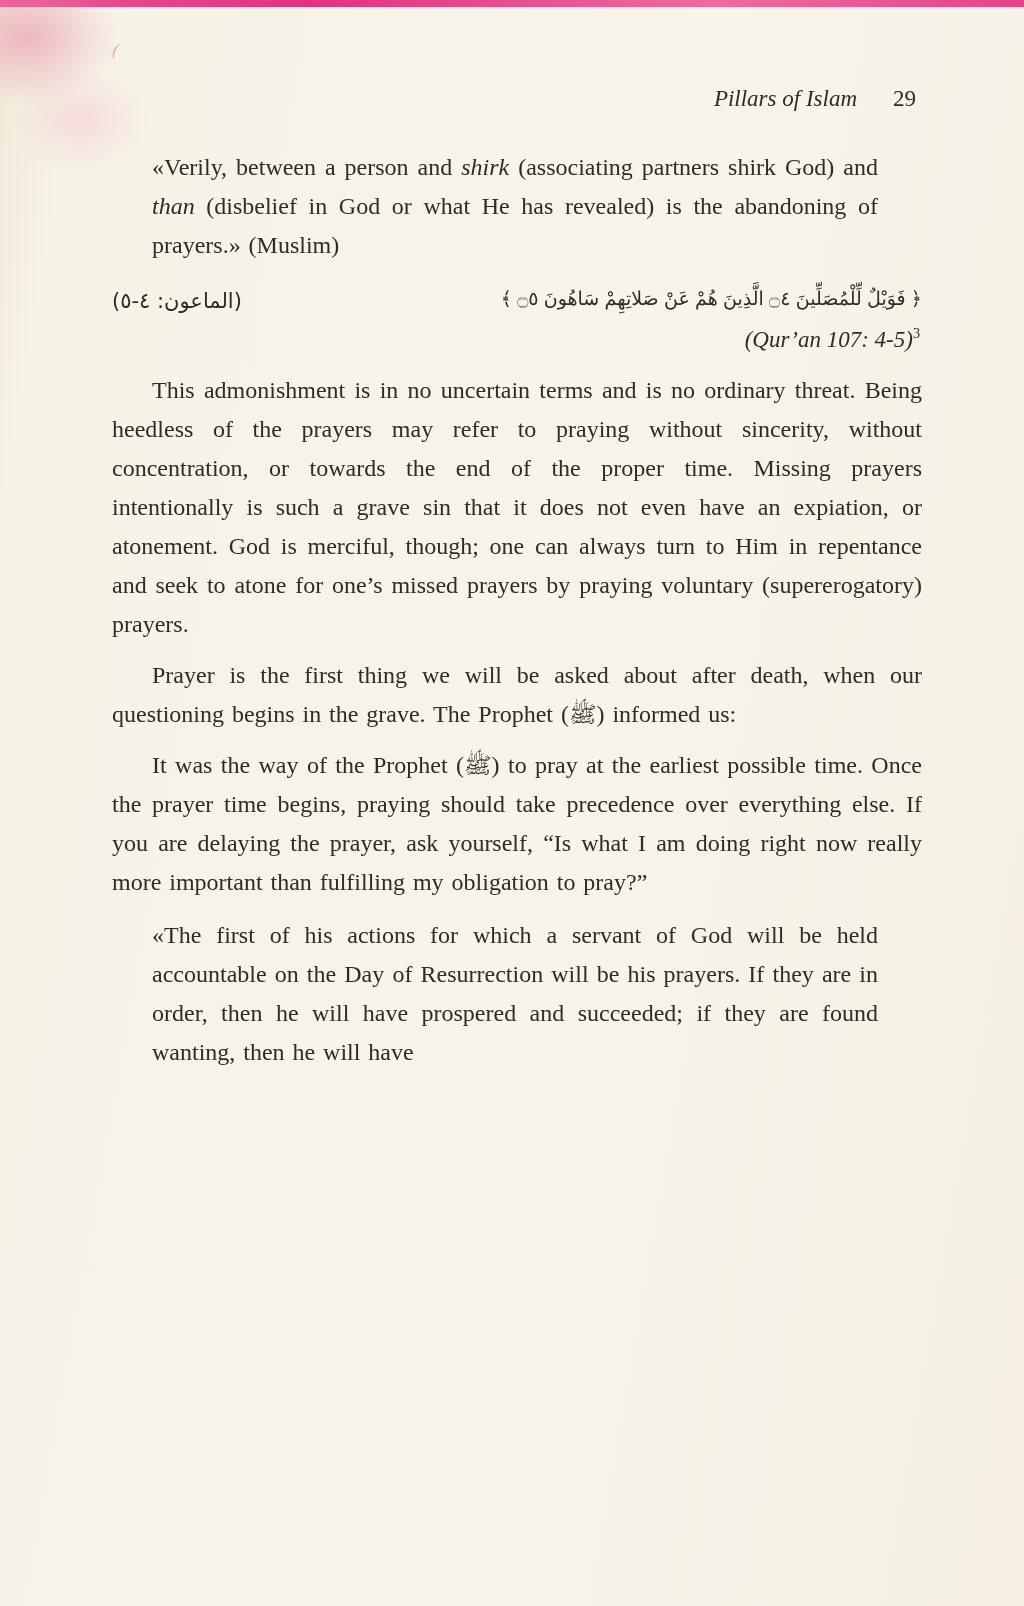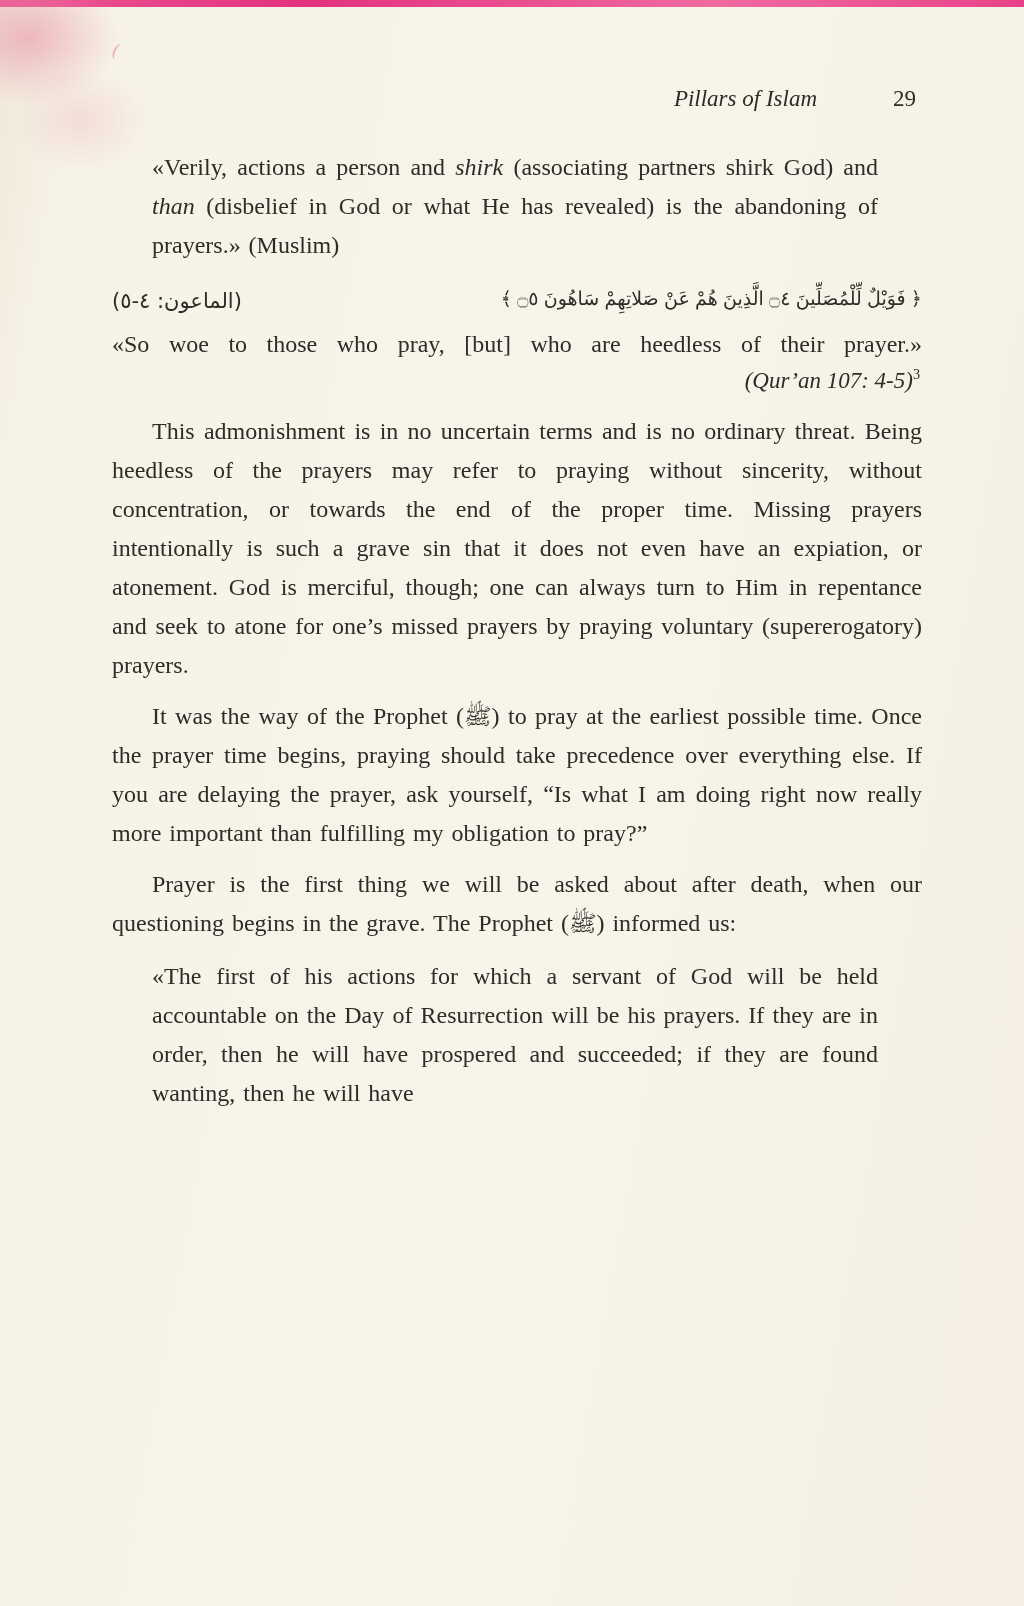--- a/index.html
+++ b/index.html
@@ -34,21 +34,21 @@
   }
   
   .page {
     position: relative;
     padding: 86px 102px 0 112px;
   }
   .running-head {
     display: flex;
     justify-content: flex-end;
     align-items: baseline;
-    gap: 76px;
+    gap: 36px;
     font-size: 23px;
     margin: 0 6px 36px 0;
   }
   .head-title { font-style: italic; }
   .head-page { font-style: normal; }
 
   .body-p {
     font-size: 24px;
     line-height: 39px;
     text-align: justify;
@@ -114,33 +114,32 @@
 <div class="pen-mark"></div>
 
 <div class="page">
 
   <div class="running-head">
     <span class="head-title">Pillars of Islam</span>
     <span class="head-page">29</span>
   </div>
 
 
-  <p class="quote"><span>«Verily, actions a person and </span><i>shirk</i><span> (associating partners shirk God) and </span><i>than</i><span> (disbelief in God or what He has revealed) is the abandoning of prayers.» (Muslim)</span></p>
+  <p class="quote"><span>«Verily, between a person and </span><i>shirk</i><span> (associating partners shirk God) and </span><i>than</i><span> (disbelief in God or what He has revealed) is the abandoning of prayers.» (Muslim)</span></p>
 
 
   <div class="arabic-row">
     <span class="verse-ref" dir="rtl">(الماعون: ٤-٥)</span>
     <span class="verse-text" dir="rtl">﴿ فَوَيْلٌ لِّلْمُصَلِّينَ ۝٤ الَّذِينَ هُمْ عَنْ صَلاتِهِمْ سَاهُونَ ۝٥ ﴾</span>
   </div>
 
-  <p class="translation">«So woe to those who pray, [but] who are heedless of their prayer.»</p>
 
   <p class="citation"><span>(Qur’an 107: 4-5)</span><sup>3</sup></p>
 
   <p class="body-p indent">This admonishment is in no uncertain terms and is no ordinary threat. Being heedless of the prayers may refer to praying without sincerity, without concentration, or towards the end of the proper time. Missing prayers intentionally is such a grave sin that it does not even have an expiation, or atonement. God is merciful, though; one can always turn to Him in repentance and seek to atone for one’s missed prayers by praying voluntary (supererogatory) prayers.</p>
 
+  <p class="body-p indent"><span>Prayer is the first thing we will be asked about after death, when our questioning begins in the grave. The Prophet (</span><span class="pbuh">ﷺ</span><span>) informed us:</span></p>
+
   <p class="body-p indent"><span>It was the way of the Prophet (</span><span class="pbuh">ﷺ</span><span>) to pray at the earliest possible time. Once the prayer time begins, praying should take precedence over everything else. If you are delaying the prayer, ask yourself, “Is what I am doing right now really more important than fulfilling my obligation to pray?”</span></p>
-
-  <p class="body-p indent"><span>Prayer is the first thing we will be asked about after death, when our questioning begins in the grave. The Prophet (</span><span class="pbuh">ﷺ</span><span>) informed us:</span></p>
 
   <p class="quote">«The first of his actions for which a servant of God will be held accountable on the Day of Resurrection will be his prayers. If they are in order, then he will have prospered and succeeded; if they are found wanting, then he will have</p>
 
 </div>
 
 </body></html>

